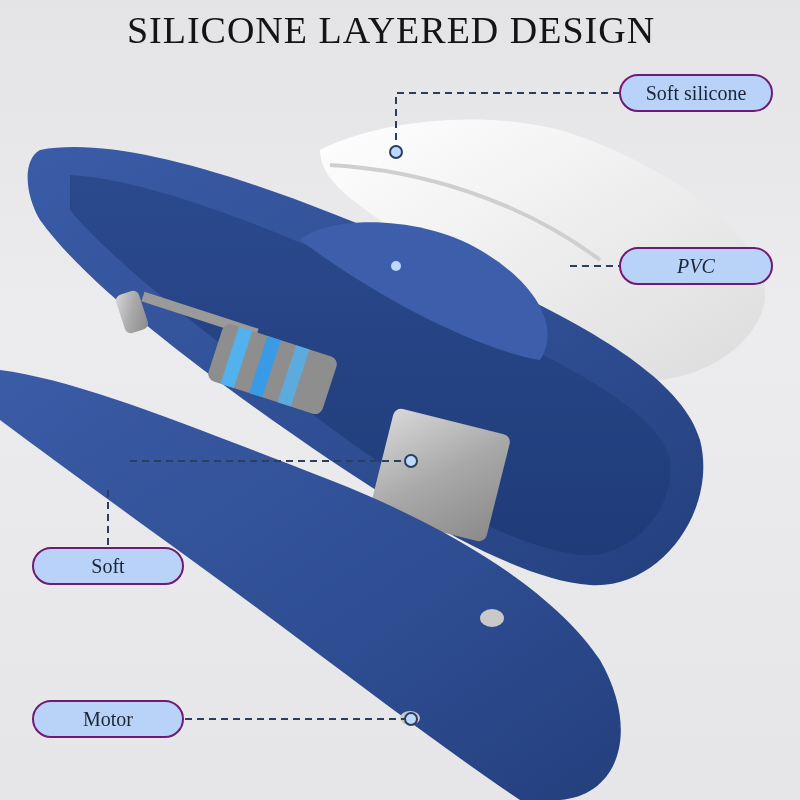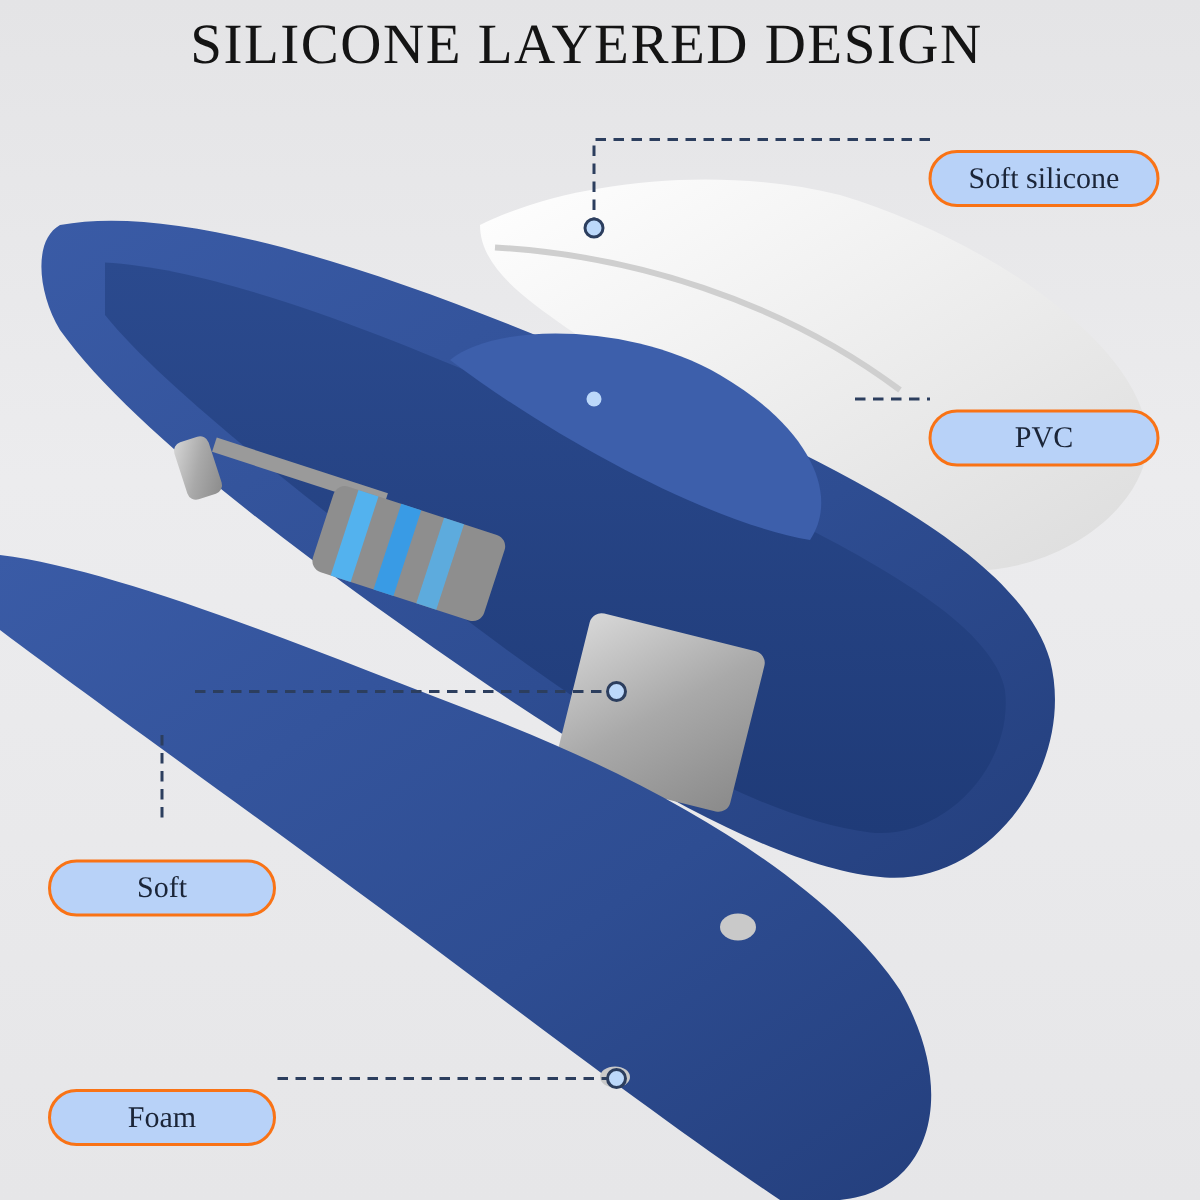--- a/index.html
+++ b/index.html
@@ -9,25 +9,24 @@
     font-family: "Liberation Serif","DejaVu Serif", serif;
   }
   .title {
     position:absolute; left:0; top:8px; width:782px; text-align:center;
     font-size:38px; letter-spacing:1px; color:#141414;
     font-family: "Liberation Serif","DejaVu Serif", serif;
   }
   .scene { position:absolute; left:0; top:0; width:800px; height:800px; }
   .label {
     position:absolute; height:38px; border-radius:20px;
-    background:#b8d2f8; border:2px solid #f97316;
+    background:#b8d2f8; border:2px solid #701a75;
     box-sizing:border-box; display:flex; align-items:center; justify-content:center;
     font-size:20px; color:#1b2538;
     font-family: "Liberation Serif","DejaVu Serif", serif;
-    margin-top: 26px;
   }
 </style>
 </head>
 <body>
 
 <div class="title">SILICONE LAYERED DESIGN</div>
 
 <svg class="scene" viewBox="0 0 800 800" xmlns="http://www.w3.org/2000/svg">
   <defs>
     <linearGradient id="blueShell" x1="0" y1="0" x2="1" y2="1">
@@ -89,15 +88,15 @@
   </g>
   <g>
     <circle cx="396" cy="152" r="6" fill="#bcd8fa" stroke="#2c3e5e" stroke-width="2"></circle>
     <circle cx="396" cy="266" r="5" fill="#bcd8fa"></circle>
     <circle cx="411" cy="461" r="6" fill="#bcd8fa" stroke="#2c3e5e" stroke-width="2"></circle>
     <circle cx="411" cy="719" r="6" fill="#bcd8fa" stroke="#2c3e5e" stroke-width="2"></circle>
   </g>
 </svg>
 
 <div class="label" style="left:619px; top:74px; width:154px;">Soft silicone</div>
-<div class="label" style="left:619px; top:247px; width:154px;">PVC</div>
+<div class="label" style="left:619px; top:247px; width:154px;font-style:italic;">PVC</div>
 <div class="label" style="left:32px; top:547px; width:152px;">Soft</div>
-<div class="label" style="left:32px; top:700px; width:152px;">Foam</div>
+<div class="label" style="left:32px; top:700px; width:152px;">Motor</div>
 
 </body></html>

